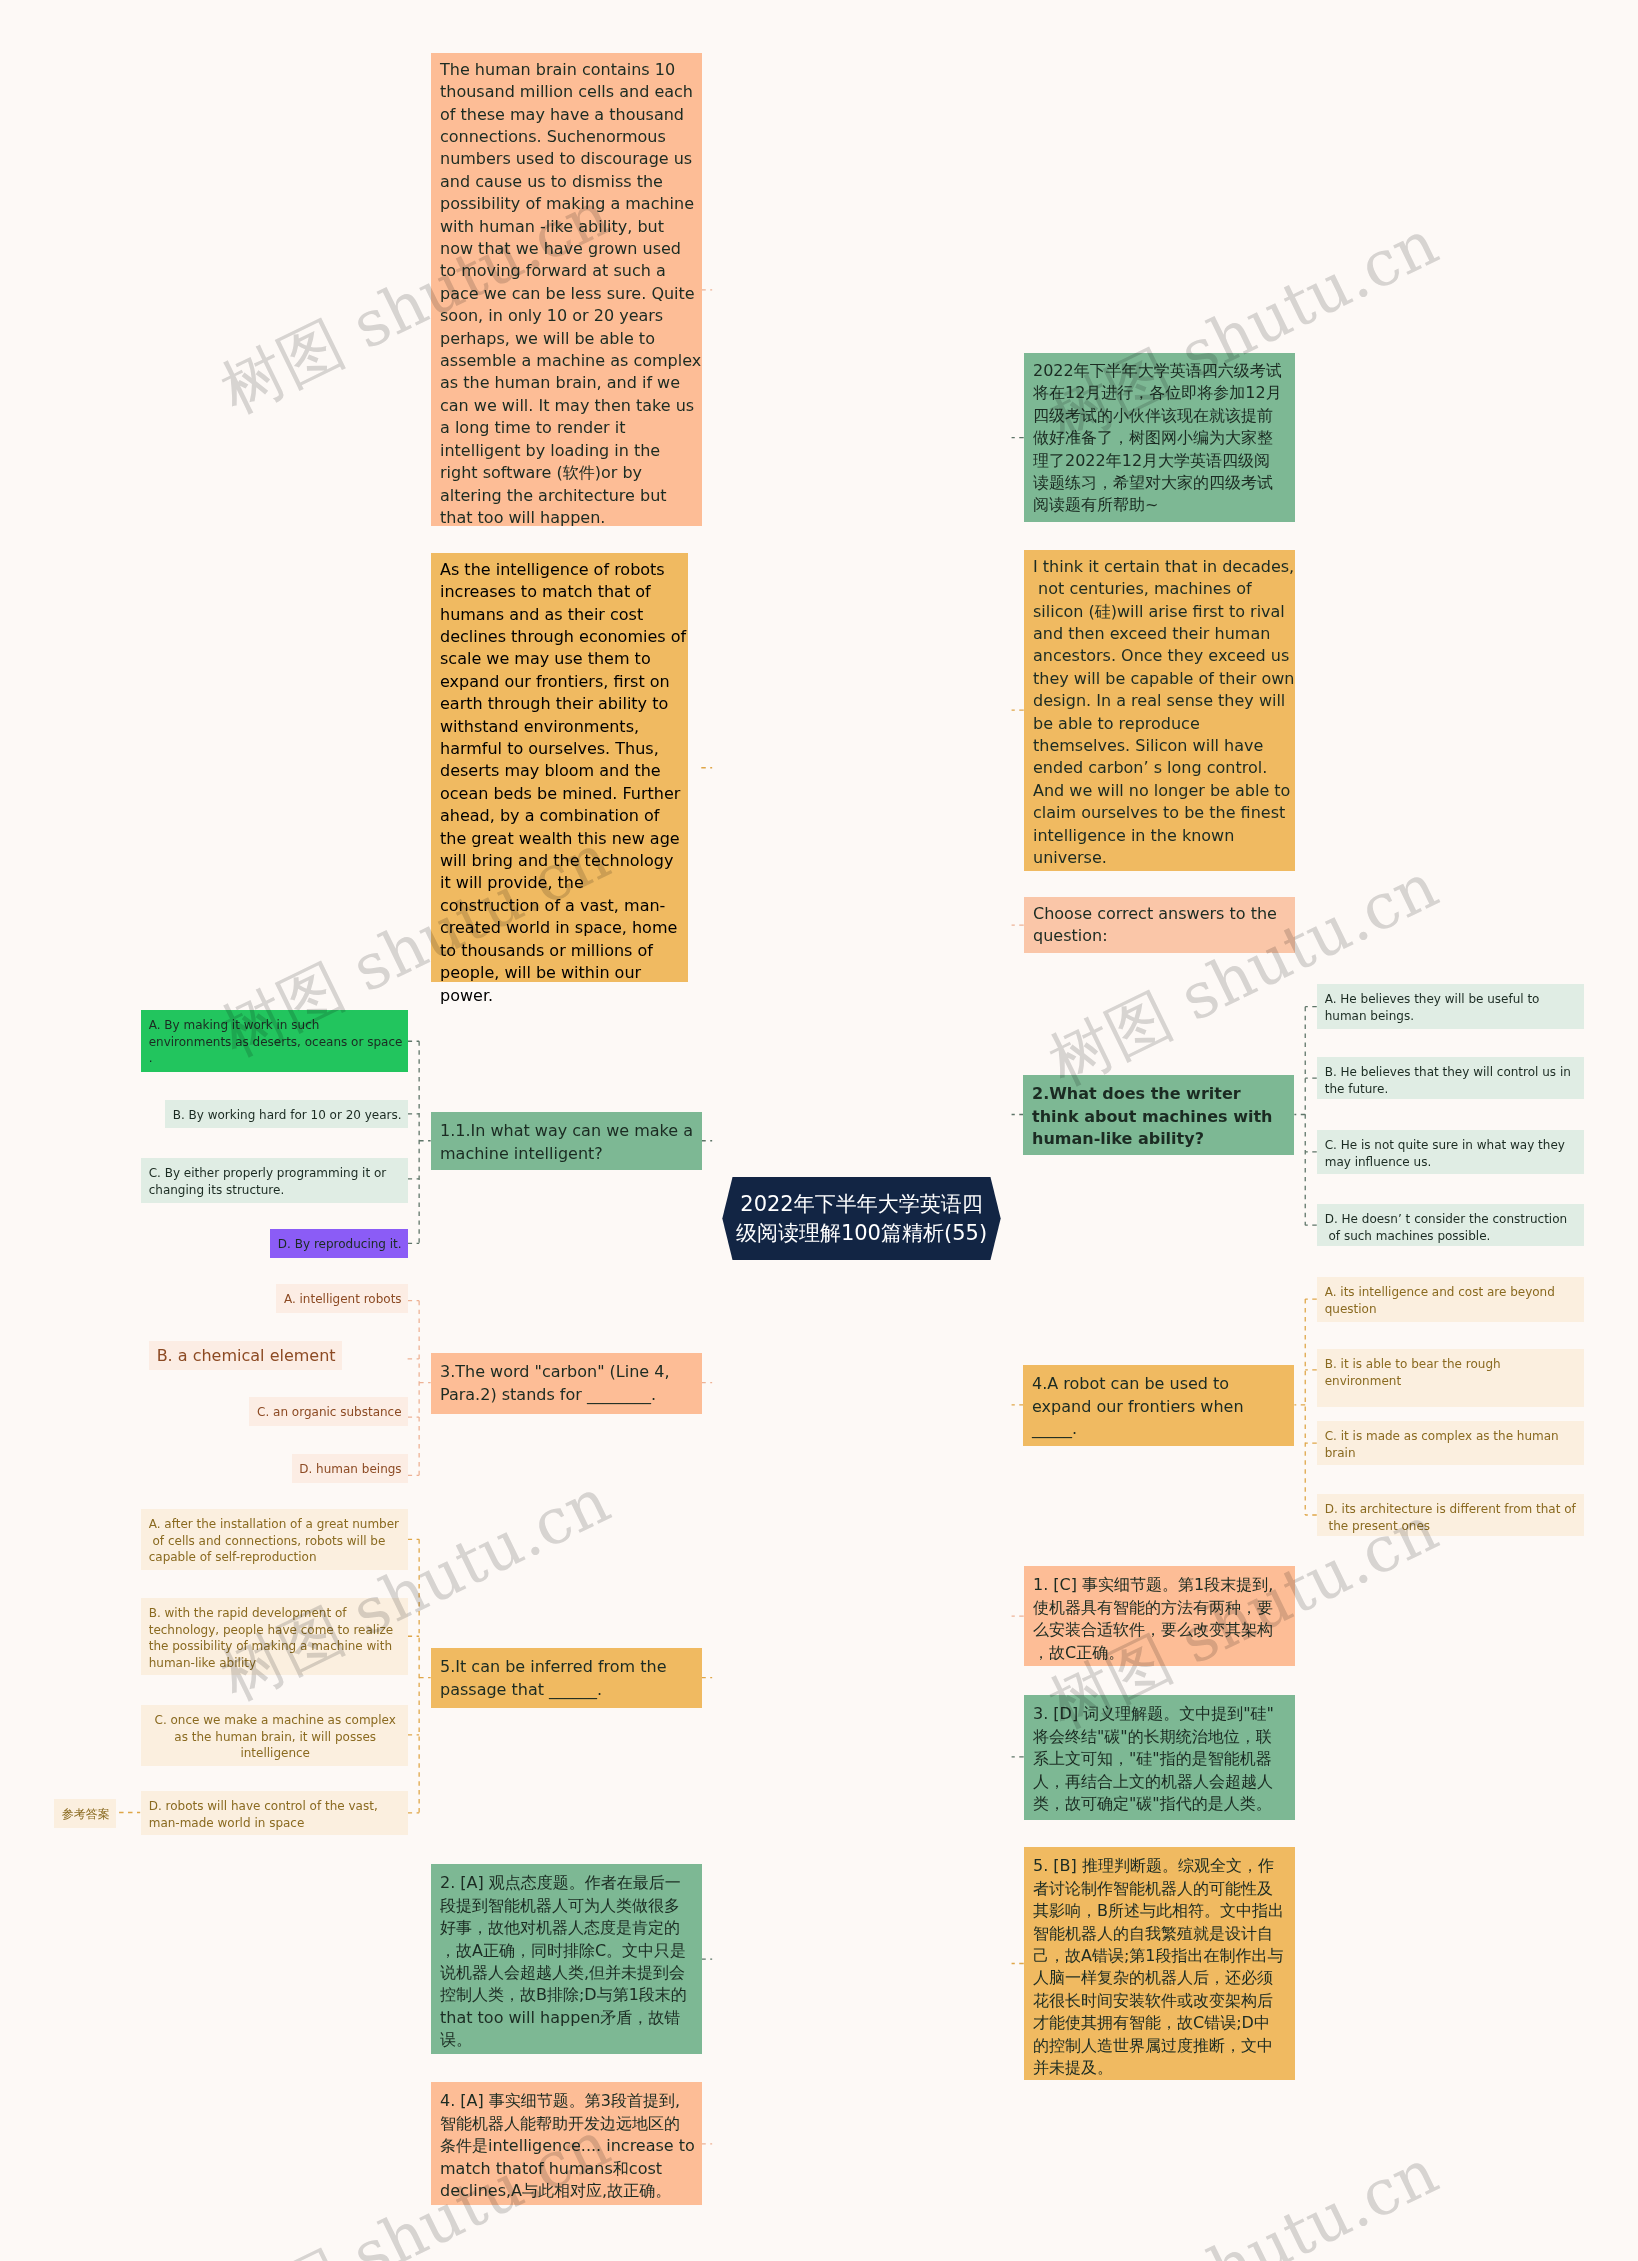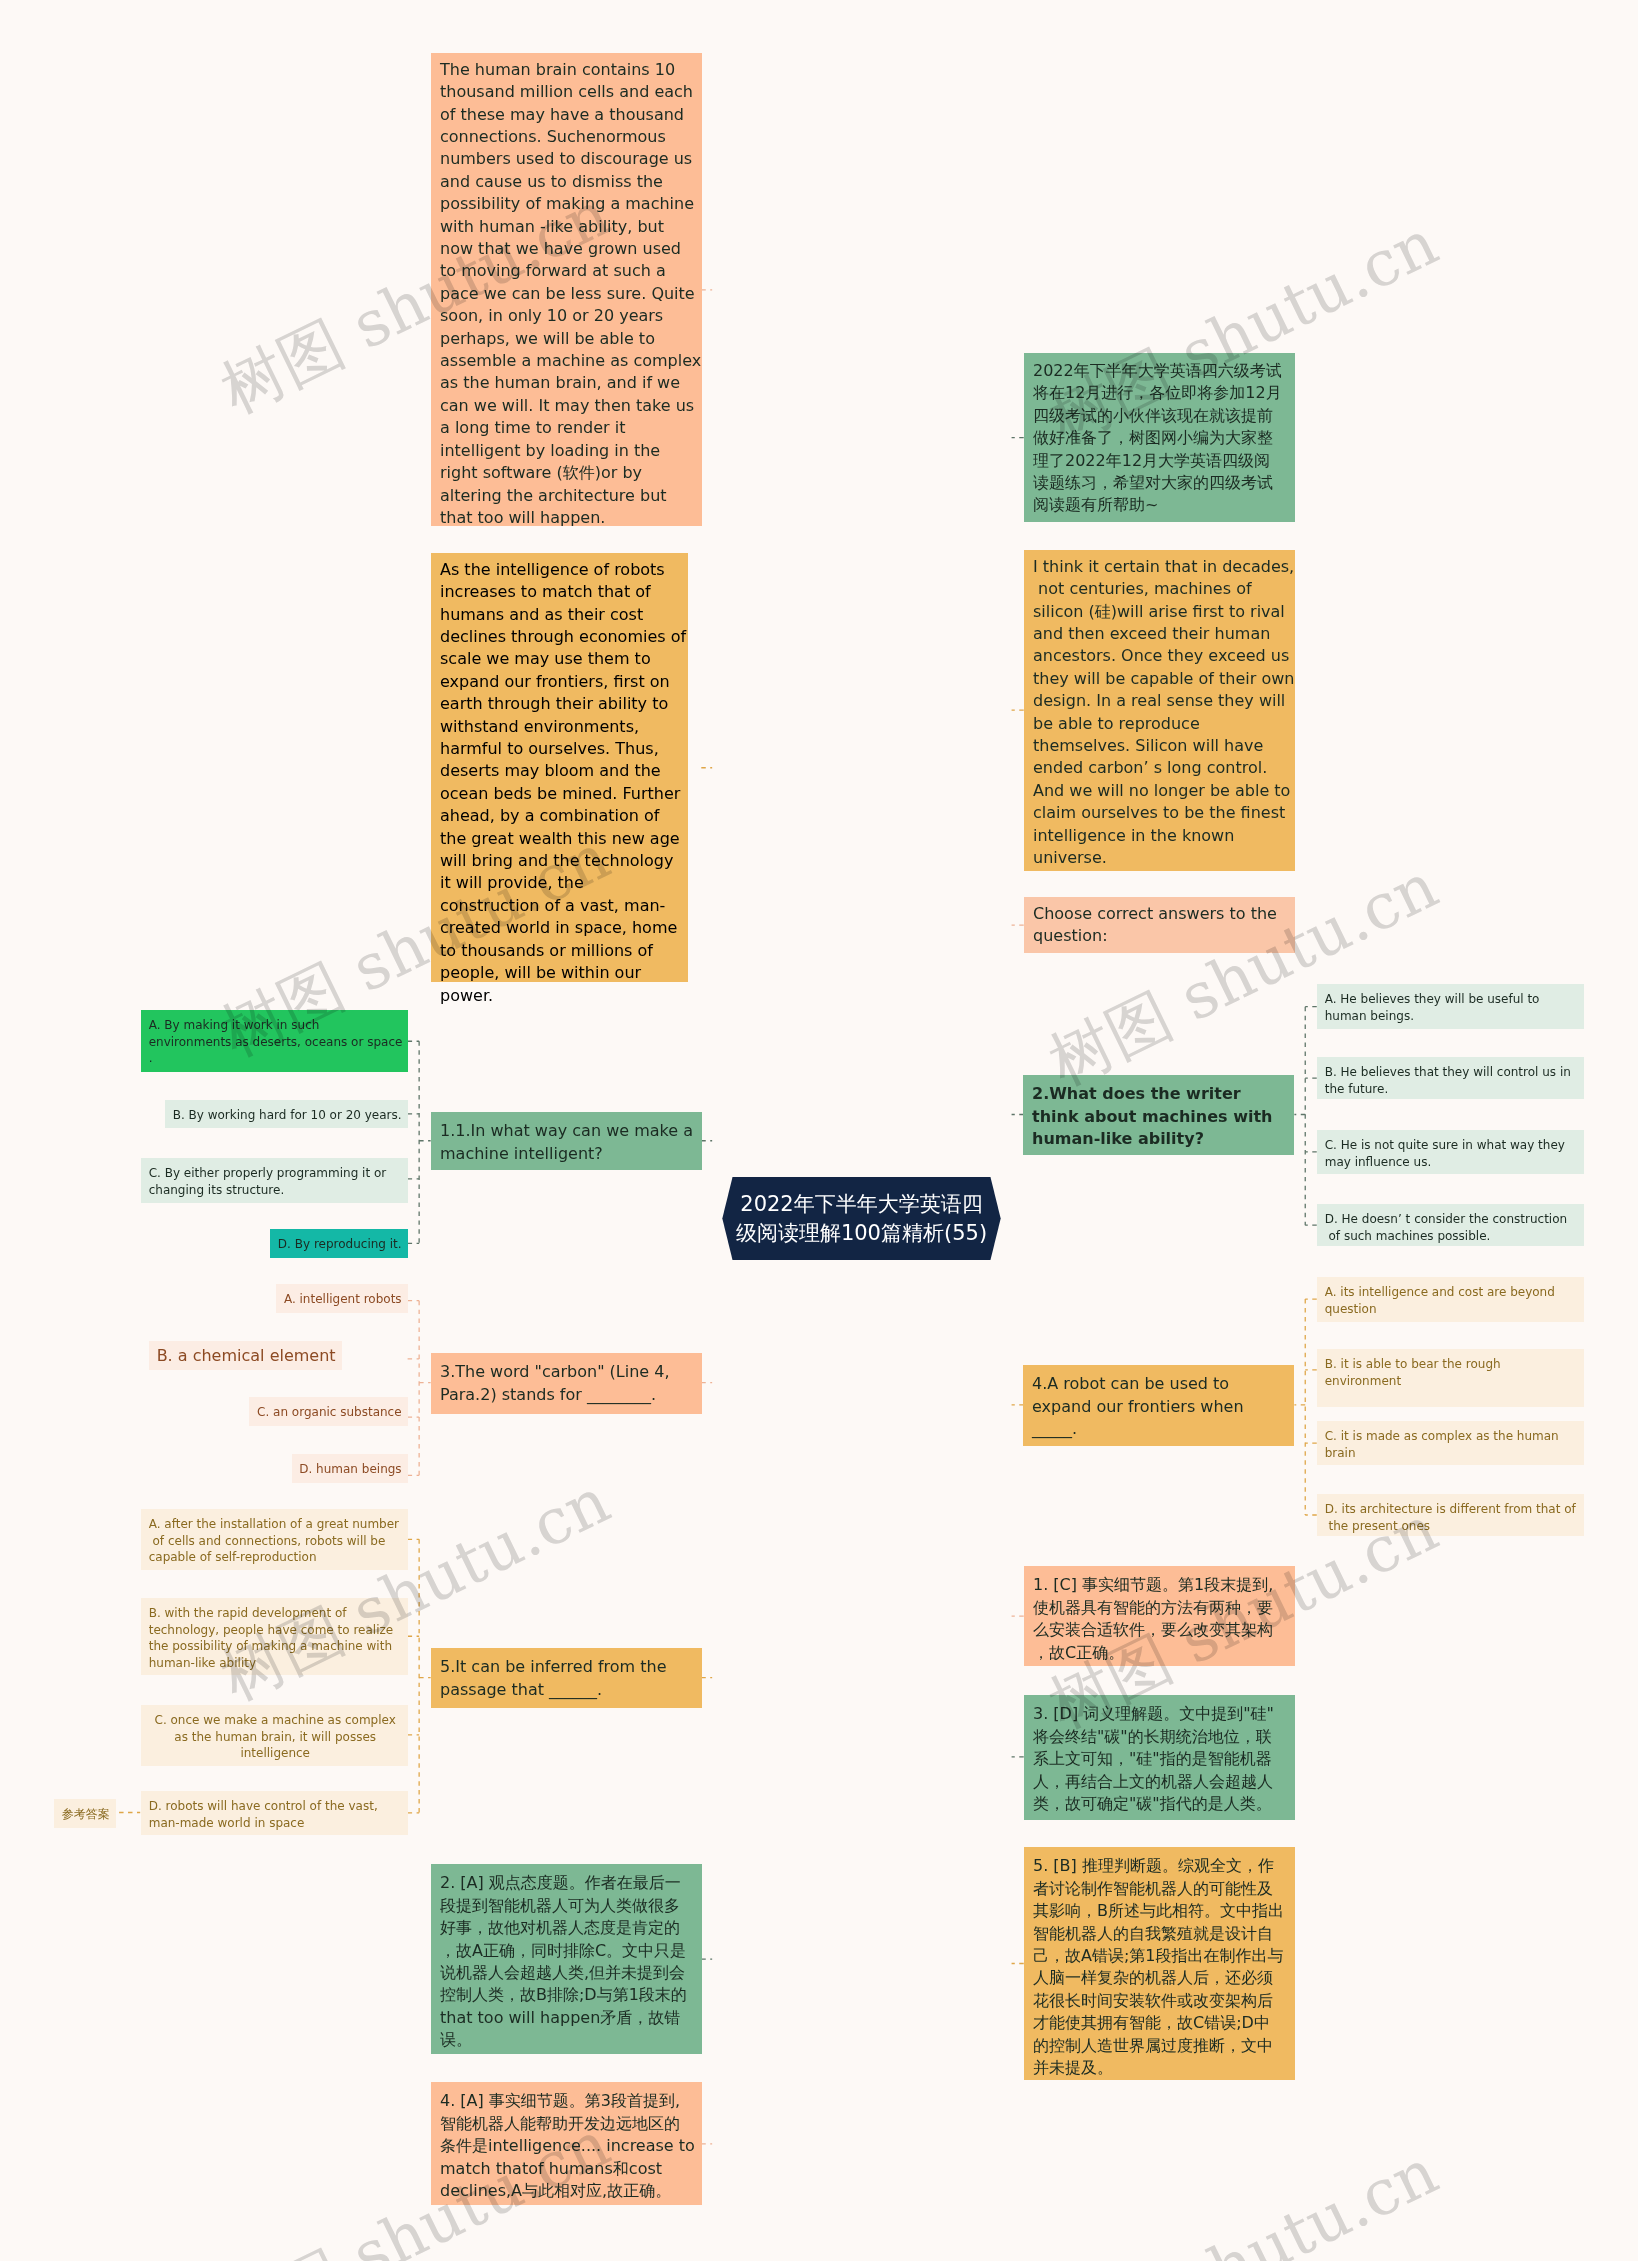--- a/index.html
+++ b/index.html
@@ -112,21 +112,21 @@
       <span class="t" style="display:block;width:256px;">A. By making it work in such
 environments as deserts, oceans or space
 .</span>
     </div>
     <div class="nd" style="right:1230px;top:1100px;height:28px;background:#E0EDE4;color:#1B2B22;font-size:12px;line-height:16.6px;padding:7px 6.4px 3.8px 7.7px;">
       <span class="t">B. By working hard for 10 or 20 years.</span>
     </div>
     <div class="nd" style="right:1230px;top:1158px;width:267px;height:45px;background:#E0EDE4;color:#1B2B22;font-size:12px;line-height:16.6px;padding:7px 0.6px 3.8px 7.7px;">
       <span class="t" style="display:block;width:253px;">C. By either properly programming it or changing its structure.</span>
     </div>
-    <div class="nd" style="right:1230px;top:1229px;height:29px;background:#14b8a6;color:#1B2B22;font-size:12px;line-height:16.6px;padding:7px 6.4px 3.8px 7.7px;">
+    <div class="nd" style="right:1230px;top:1229px;height:29px;background:#8b5cf6;color:#1B2B22;font-size:12px;line-height:16.6px;padding:7px 6.4px 3.8px 7.7px;">
       <span class="t">D. By reproducing it.</span>
     </div>
     <div class="nd" style="left:431px;top:1353px;width:271px;height:61px;background:#FDBD96;color:#1B2B22;font-size:16px;line-height:22.4px;padding:8.3px 6.4px 5.1px 9px;">
       <span class="t">3.The word "carbon" (Line 4, Para.2) stands for ________.</span>
     </div>
     <div class="nd" style="right:1230px;top:1284px;height:29px;background:#FCEDE4;color:#8C4A23;font-size:12px;line-height:16.6px;padding:7px 6.4px 3.8px 7.7px;">
       <span class="t">A. intelligent robots</span>
     </div>
     <div class="nd" style="right:1296px;top:1341px;height:29px;background:#FCEDE4;color:#8C4A23;font-size:16px;line-height:16.6px;padding:7px 6.4px 3.8px 7.7px;">
       <span class="t">B. a chemical element</span>

